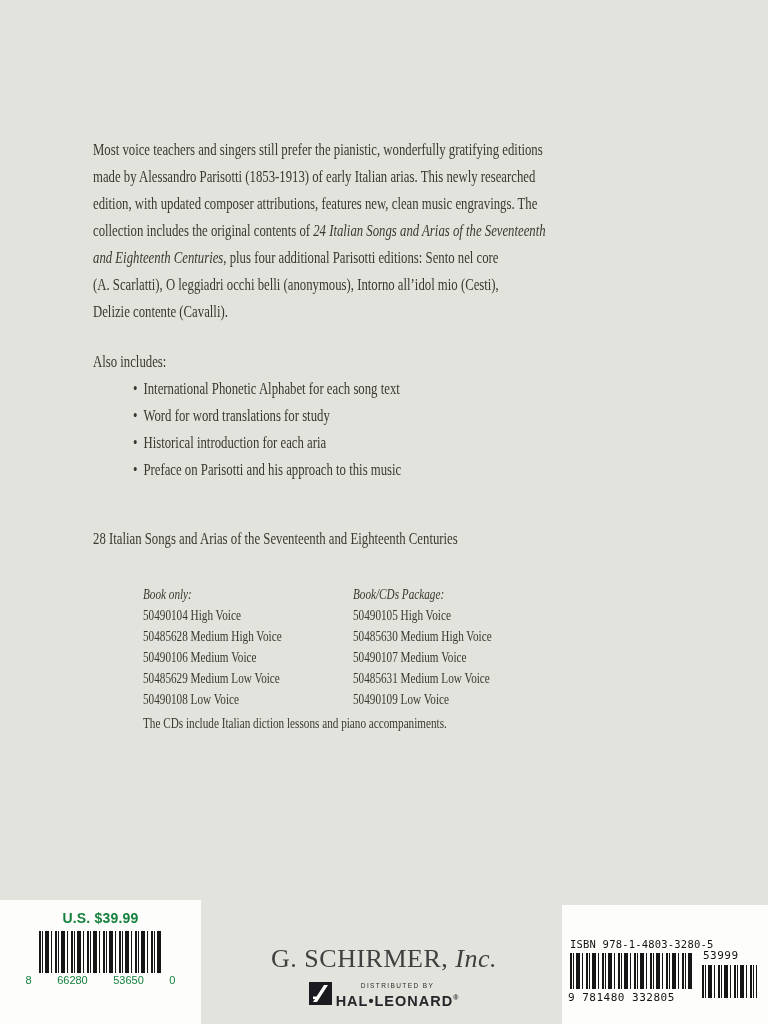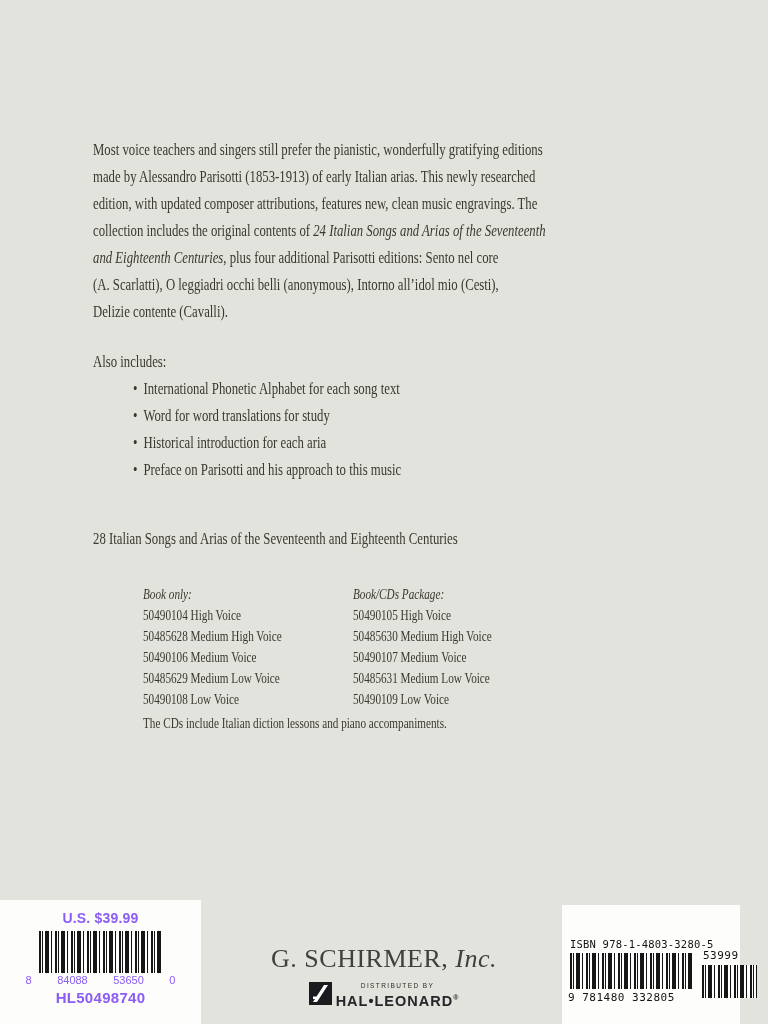--- a/index.html
+++ b/index.html
@@ -23,21 +23,21 @@
   .col{font-size:14px;line-height:21px;top:584px;}
   .col-left{left:143px;}
   .col-right{left:353px;}
   .col .hdr{font-style:italic;}
   .cds-note{left:143px;top:713px;font-size:14px;line-height:21px;}
   .ital{font-style:italic;}
 
   
   .box{background:#fdfdfb;}
   .left-box{left:0;top:900px;width:201px;height:124px;
-    font-family:"Liberation Sans", sans-serif;color:#8b5cf6;text-align:center;}
+    font-family:"Liberation Sans", sans-serif;color:#15803d;text-align:center;}
   .price{margin-top:10px;font-size:14px;font-weight:bold;letter-spacing:.2px;}
   .upc{width:150px;margin:5px auto 0;}
   .bars{
     background:repeating-linear-gradient(to right,
       #161616 0 2px,#fdfdfb 2px 3px,
       #161616 3px 4px,#fdfdfb 4px 6px,
       #161616 6px 10px,#fdfdfb 10px 12px,
       #161616 12px 13px,#fdfdfb 13px 16px);
   }
   .upc .bars{height:42px;margin:0 13px;}
@@ -49,21 +49,21 @@
   .publisher .inc{font-style:italic;margin-left:7px;}
   .hal{left:0;top:982px;width:768px;display:flex;justify-content:center;
     align-items:flex-end;gap:4px;}
   .hal-text{display:flex;flex-direction:column;align-items:center;}
   .dist{font-family:"Liberation Sans", sans-serif;font-size:6.5px;
     letter-spacing:1.4px;color:#2e2b25;margin-bottom:1px;}
   .hal-name{font-family:"Liberation Sans", sans-serif;font-size:14.5px;
     font-weight:bold;letter-spacing:1px;color:#26262a;line-height:15px;}
   .hal-name sup{font-size:7px;}
 
-  .right-box{left:562px;top:905px;width:178px;height:119px;
+  .right-box{left:562px;top:905px;width:206px;height:119px;
     font-family:"DejaVu Sans Mono", monospace;color:#121212;}
   .isbn{left:8px;top:33px;font-size:10.5px;letter-spacing:.2px;}
   .ean-bars{left:8px;top:48px;width:124px;height:36px;}
   .ean-digits{left:6px;top:86px;font-size:11px;letter-spacing:.5px;}
   .addon-num{left:141px;top:44px;font-size:11px;letter-spacing:.5px;}
   .addon-bars{left:140px;top:60px;width:55px;height:33px;}
 </style>
 </head>
 <body>
 
@@ -107,26 +107,25 @@
 </div>
 
 <div class="abs cds-note sx80">The CDs include Italian diction lessons and piano accompaniments.</div>
 
 <div class="abs box left-box">
   <div class="price">U.S. $39.99</div>
   <div class="upc">
     <div class="bars"></div>
     <div class="upc-digits">
       <span>8</span>
-      <span>84088</span>
+      <span>66280</span>
       <span>53650</span>
       <span>0</span>
     </div>
   </div>
-  <div class="hl-number">HL50498740</div>
 </div>
 
 <div class="abs publisher">
   <span>G. SCHIRMER,</span><span class="inc">Inc.</span>
 </div>
 
 <div class="abs hal">
   <span>
     <svg width="23" height="23" viewBox="0 0 23 23">
       <rect x="0" y="0" width="23" height="23" fill="#1b1b1f"></rect>

